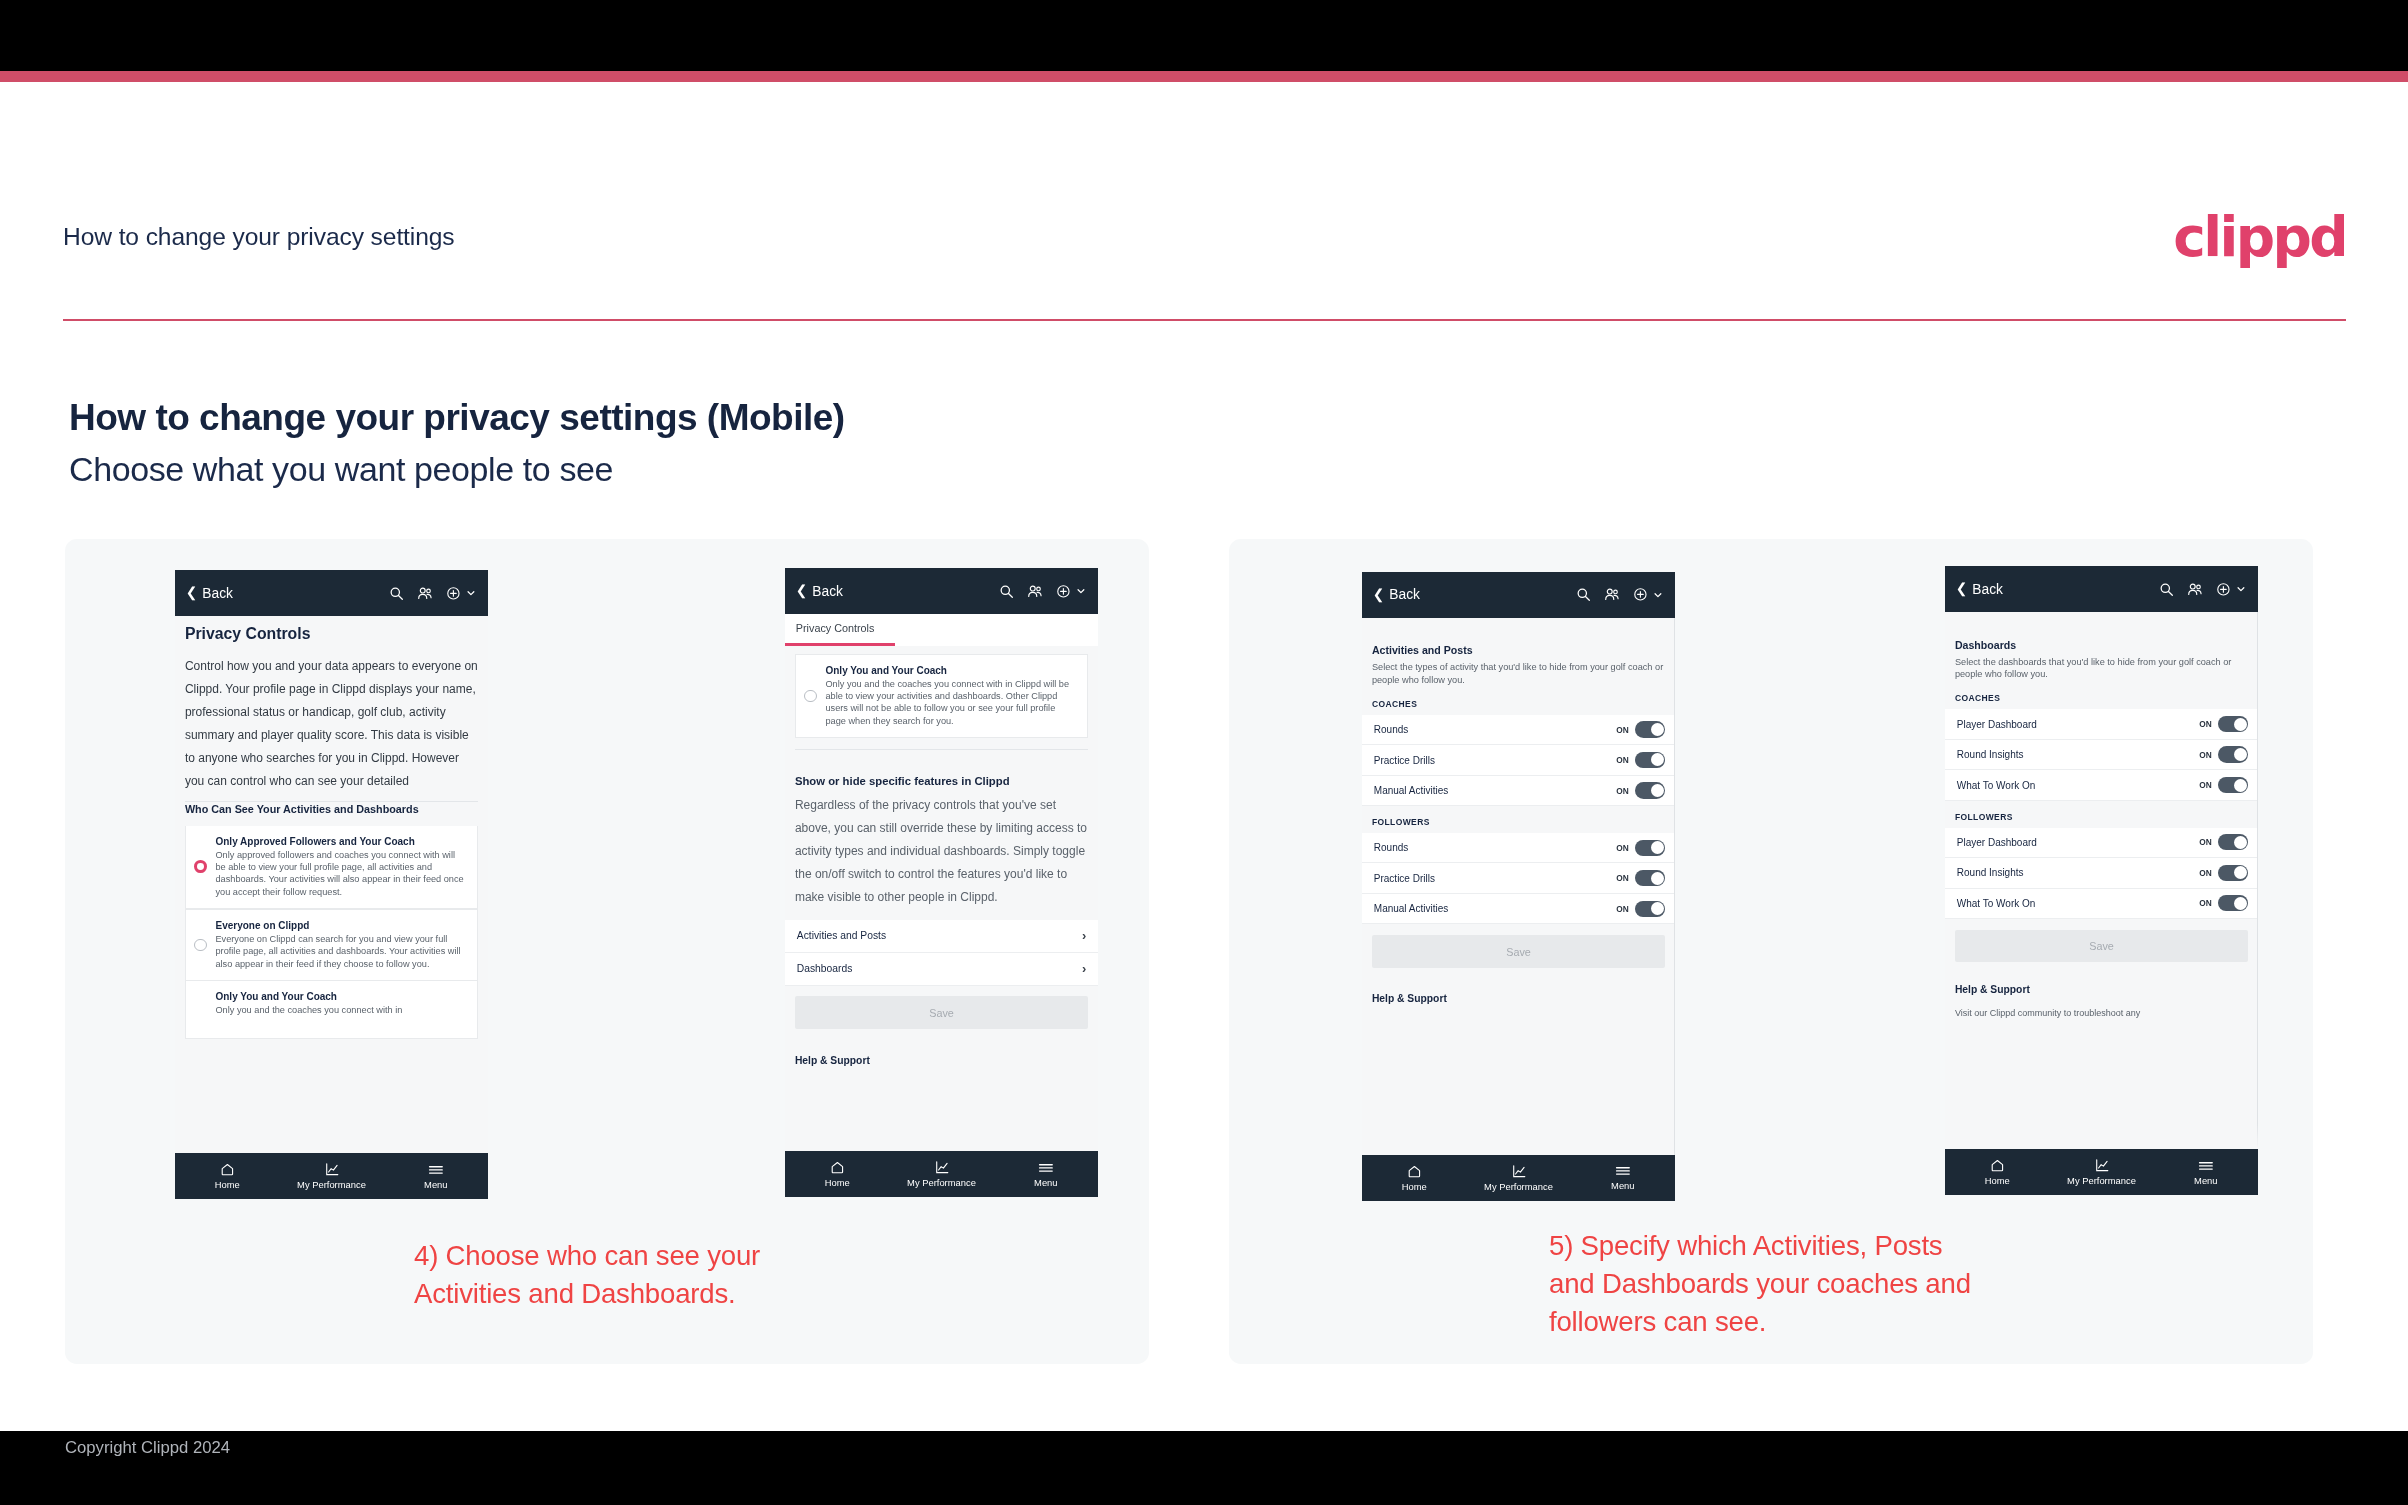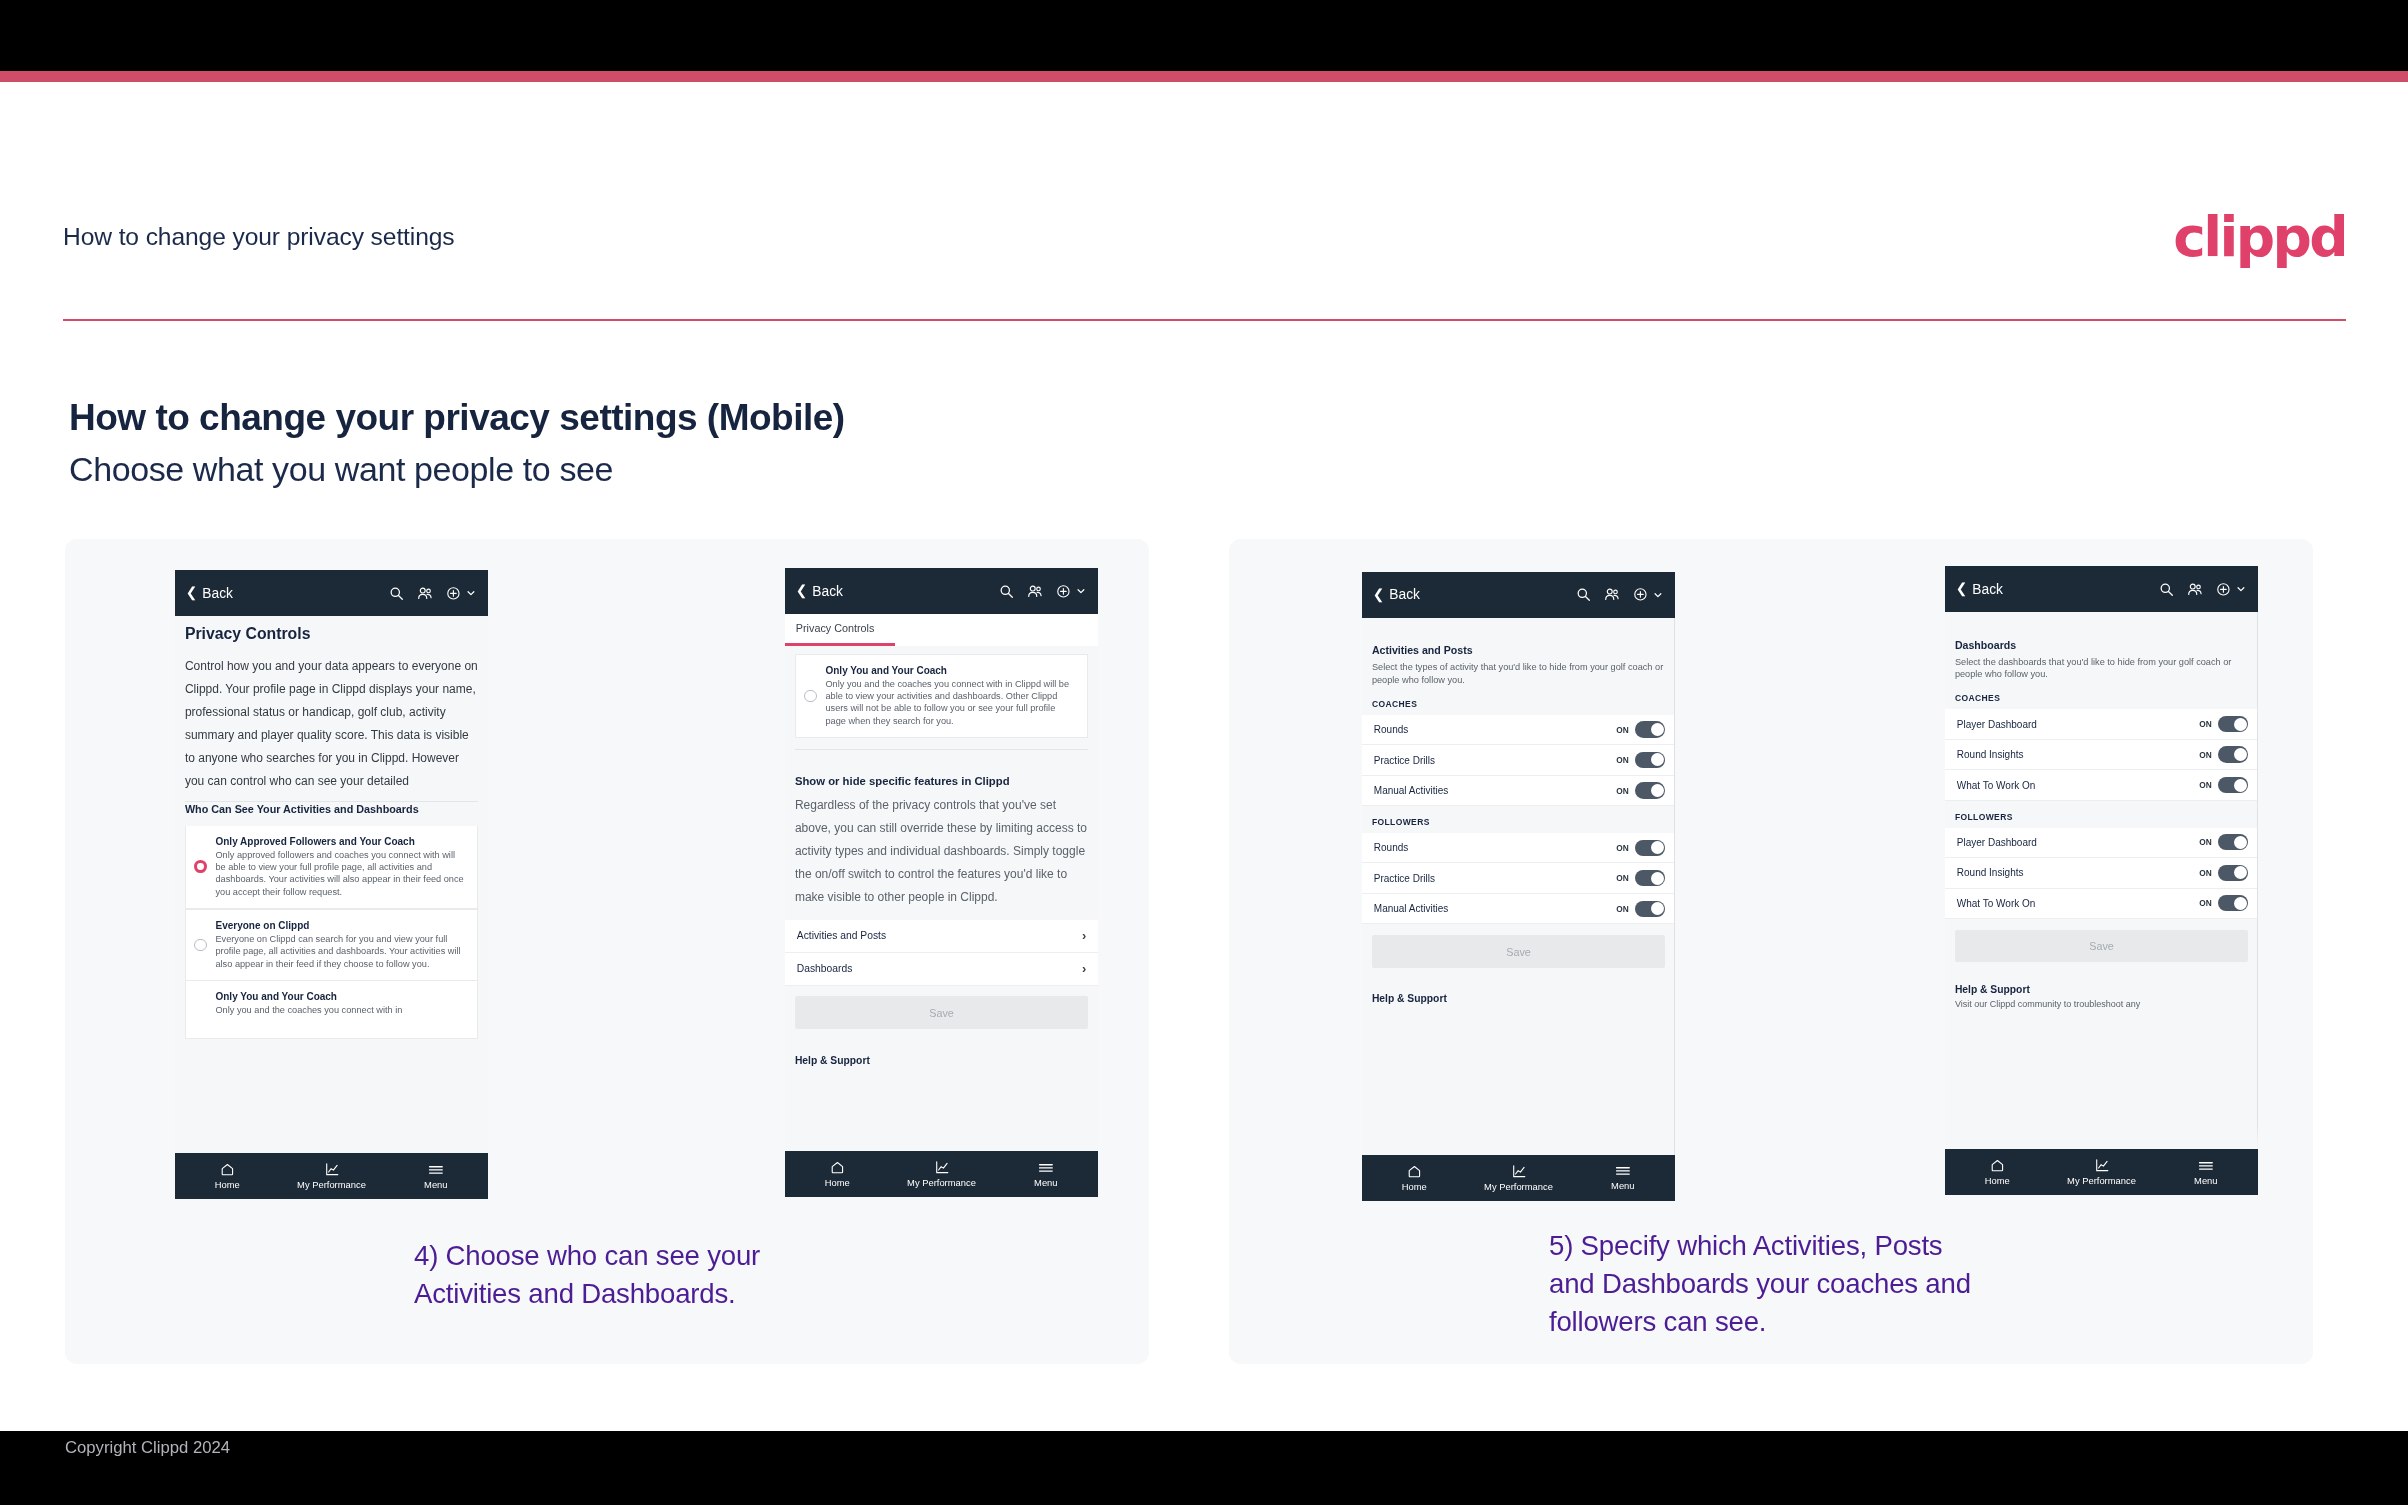--- a/index.html
+++ b/index.html
@@ -164,21 +164,21 @@
     position:absolute; left:0; right:0; bottom:0; height:25.6px;
     background: linear-gradient(rgba(246,247,248,0), rgba(246,247,248,1));
     pointer-events:none;
   }
   .scroll-rail {
     position:absolute; right:0; top:0; bottom:0; width:1.5px; background:#dfe2e5;
   }
 
   .caption {
     position: absolute;
-    font-size: 27.6px; line-height: 38px; color: #4c1d95; font-weight: 400;
+    font-size: 27.6px; line-height: 38px; color: #ef4444; font-weight: 400;
     letter-spacing: -0.2px;
   }
   .caption-left  { left: 414px; top: 1155px; }
   .caption-right { left: 1549px; top: 1145px; }
 
   .copyright {
     position: absolute; left: 65px; top: 1356px;
     font-size: 16.7px; color: #b0b4ba;
   }
 </style>
@@ -668,21 +668,21 @@
                 <span class="knob"></span>
               </span>
           </div>
 
           <div class="savebtn" style="margin:10.8px 9.9px 0 9.9px;">
             <span>Save</span>
           </div>
 
           <div class="pad" style="margin-top:21.7px;">
             <div class="help-t">Help &amp; Support</div>
-            <div class="help-d" style="margin-top:3px;">Visit our Clippd community to troubleshoot any</div>
+            <div class="help-d" style="margin-top:12px;">Visit our Clippd community to troubleshoot any</div>
           </div>
           <div class="fadebot"></div>
         </div>
 
         <div class="bottomnav">
           <div class="navitem">
             <span>
                 <svg width="14.8" height="14.8" viewBox="0 0 20 20" fill="none" stroke="#fff" stroke-width="1.5">
                   <path d="M3 9l7-5.6L17 9v7.3a.9.9 0 0 1-.9.9H3.9a.9.9 0 0 1-.9-.9z" stroke-linejoin="round"></path>
                 </svg>

